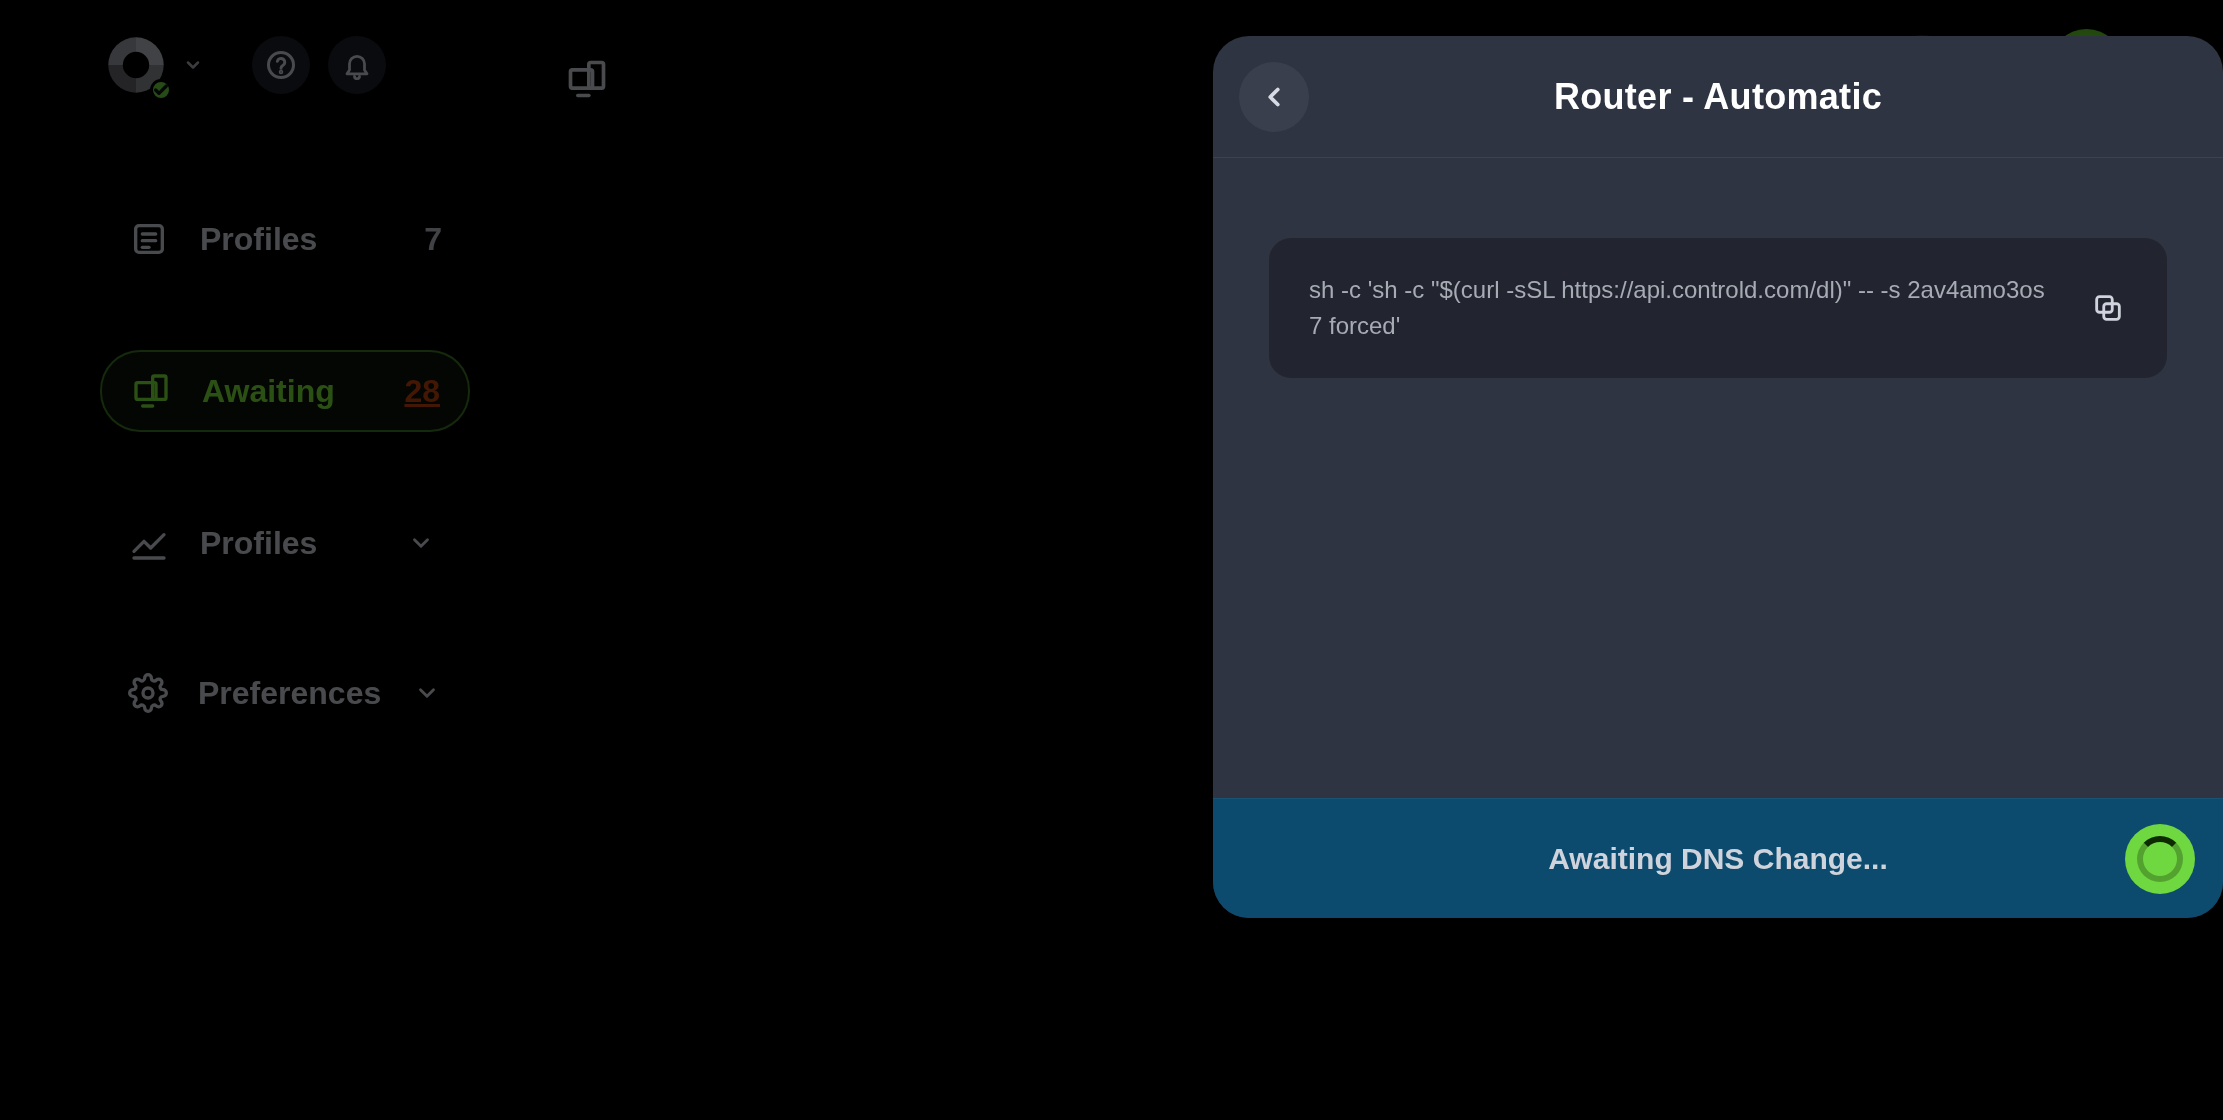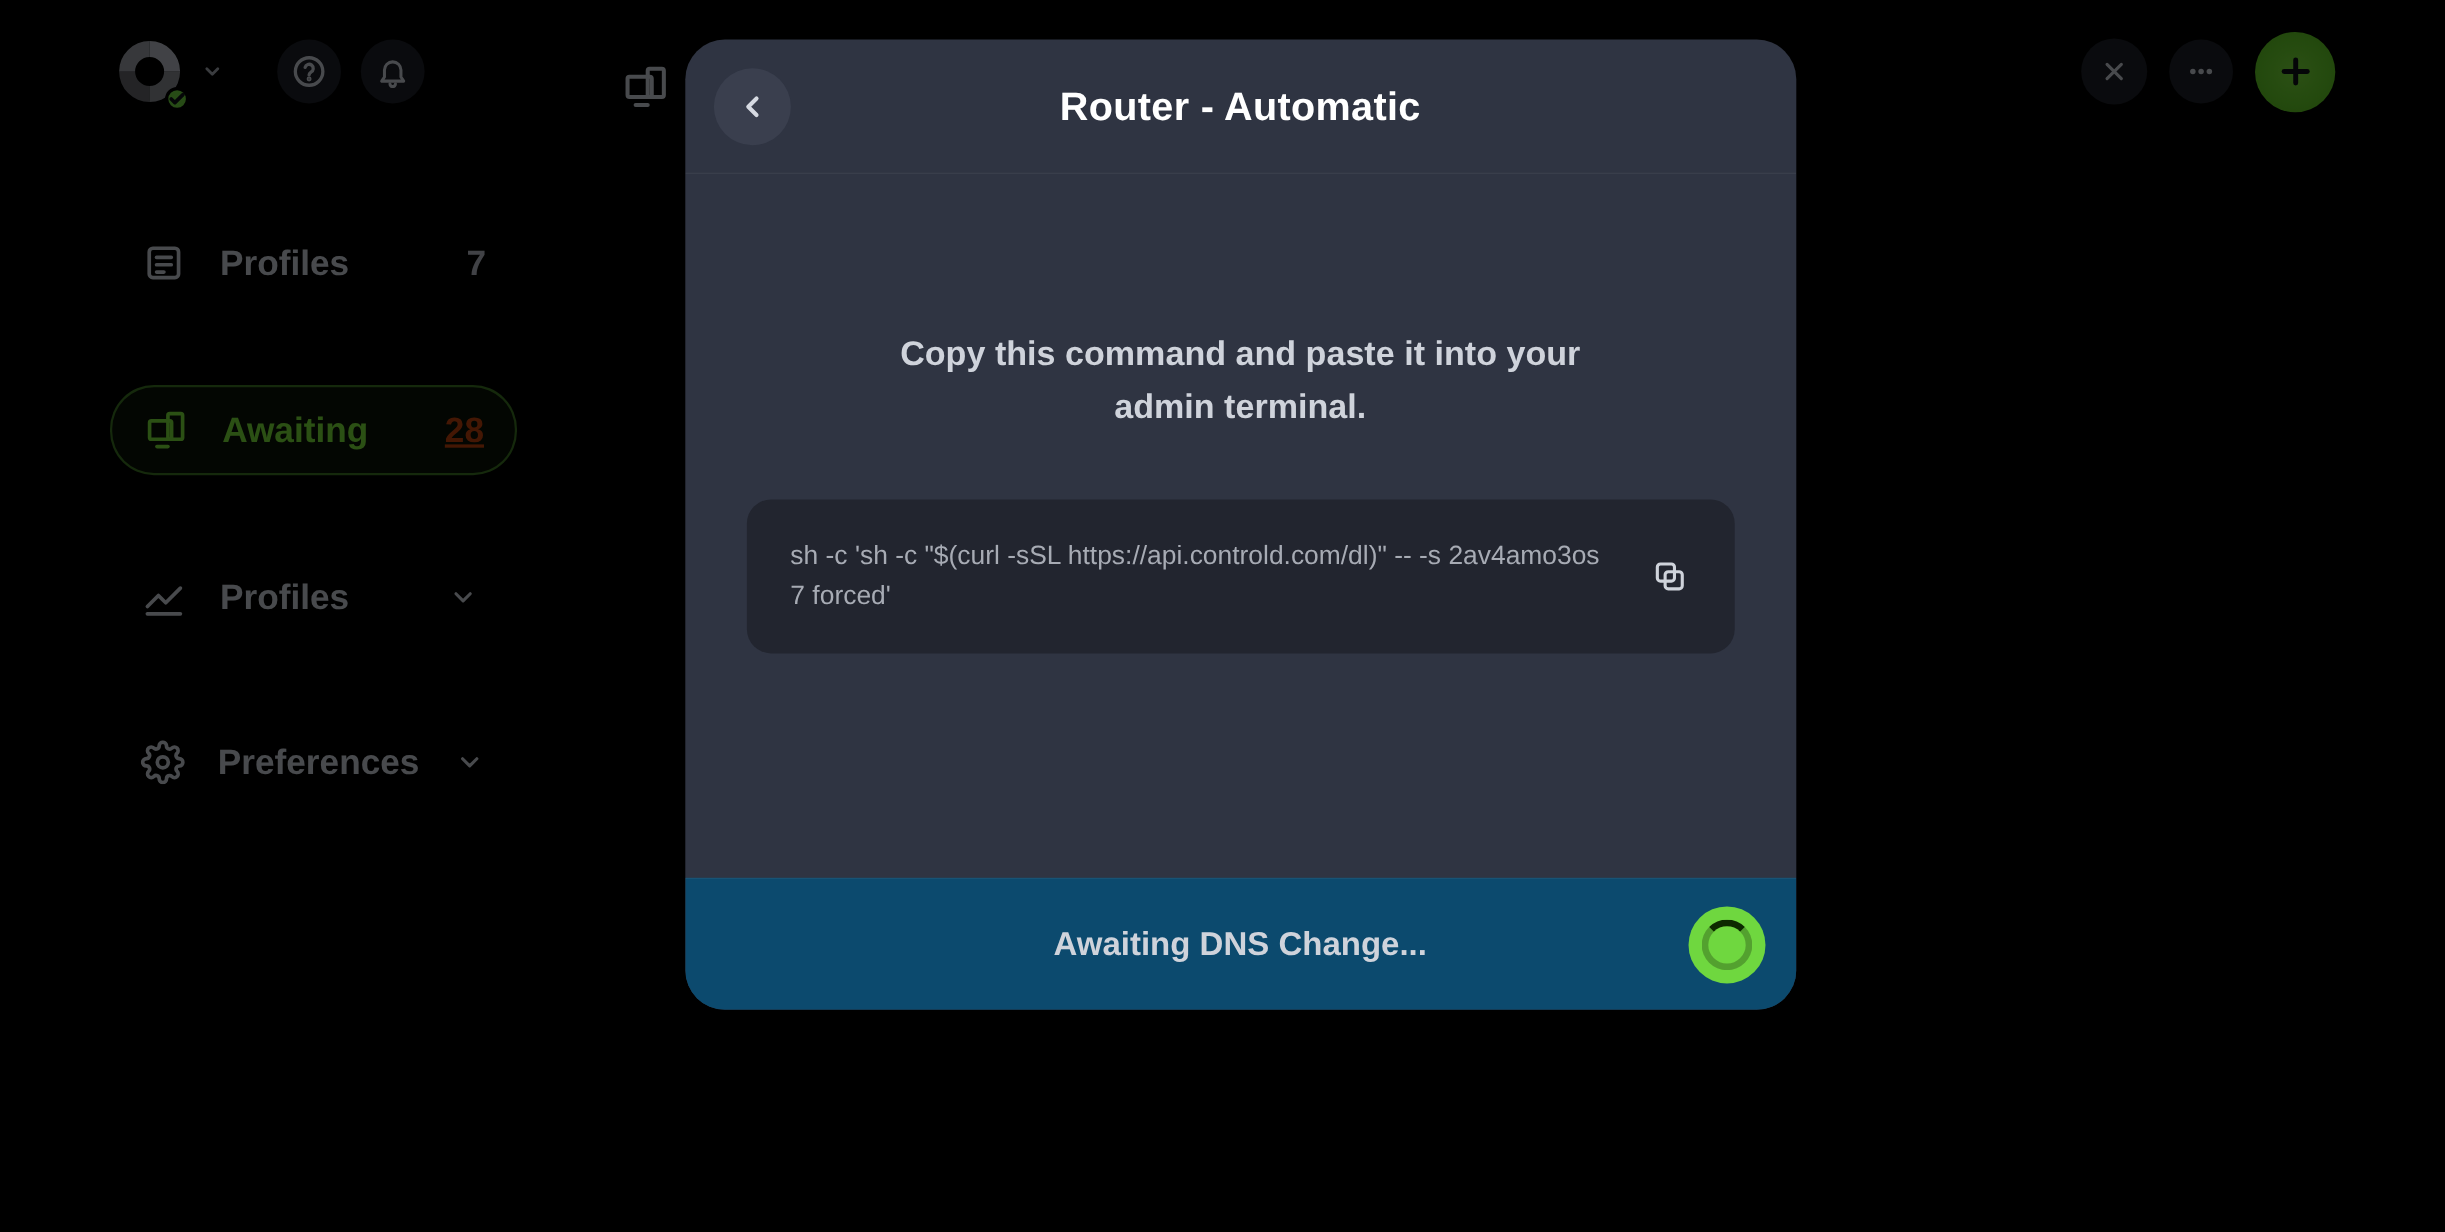--- a/index.html
+++ b/index.html
@@ -39,21 +39,21 @@
     .sidebar { position:absolute; left:100px; top:200px; width:370px; display:flex; flex-direction:column; gap:72px; }
     .side-item { display:flex; align-items:center; gap:30px; color:#cfd3db; font-size:32px; font-weight:700; padding:18px 28px; border-radius:40px; position:relative; }
     .side-item .count { margin-left:auto; color:#b9bdc7; font-weight:700; }
     .side-item.active { background:rgba(112,215,63,0.08); color:#7ce43a; border:2px solid rgba(112,215,63,0.5); }
     .side-item.active .count { color:#c2410c;text-decoration:underline; }
     .side-ico { width:42px; height:42px; display:flex; align-items:center; justify-content:center; }
 
     .devices-ico-top { position:absolute; left:558px; top:50px; width:58px; height:58px; color:#cfd3db; display:flex; align-items:center; justify-content:center; }
 
     
-    .modal-overlay { position:absolute; inset:0; display:flex; align-items:flex-start; justify-content:center;padding-left:32px; }
+    .modal-overlay { position:absolute; inset:0; display:flex; align-items:flex-start; justify-content:flex-end;padding-left:32px; }
     .modal {
       margin-top:36px;
       width:1010px;
       background:#2f3442;
       border-radius:36px;
       overflow:hidden;
       display:flex; flex-direction:column;
     }
     .modal-header { height:122px; display:flex; align-items:center; justify-content:center; border-bottom:1px solid rgba(255,255,255,0.07); position:relative; }
     .modal-title { color:#fff; font-size:36px; font-weight:800; letter-spacing:0.3px; }
@@ -205,21 +205,20 @@
   <div class="modal">
     <div class="modal-header">
       <div class="back-btn">
         <svg width="30" height="30" viewBox="0 0 24 24" fill="none" stroke="currentColor" stroke-width="3" stroke-linecap="round" stroke-linejoin="round">
             <polyline points="15 18 9 12 15 6"></polyline>
           </svg>
       </div>
       <div class="modal-title">Router - Automatic</div>
     </div>
     <div class="modal-body">
-      <div class="instruction">Copy this command and paste it into your admin terminal.</div>
       <div class="cmd-box">
         <span>sh -c 'sh -c "$(curl -sSL https://api.controld.com/dl)" -- -s 2av4amo3os7 forced'</span>
         <span class="copy-btn">
           <svg width="34" height="34" viewBox="0 0 24 24" fill="none" stroke="currentColor" stroke-width="2" stroke-linecap="round" stroke-linejoin="round">
               <rect x="9" y="9" width="11" height="11" rx="2"></rect>
               <rect x="4" y="4" width="11" height="11" rx="2"></rect>
             </svg>
         </span>
       </div>
     </div>

